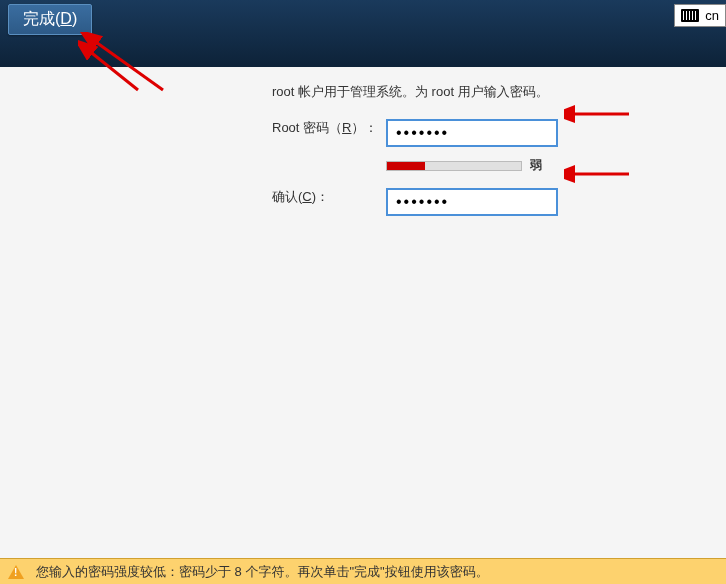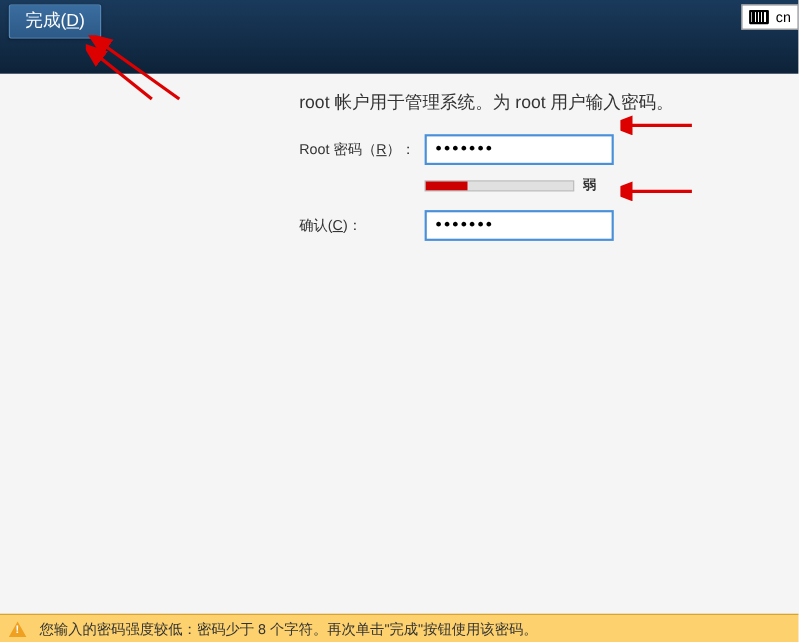--- a/index.html
+++ b/index.html
@@ -70,27 +70,27 @@
       content: '';
       position: absolute;
       inset: 2px;
       background: repeating-linear-gradient(to right, #fff 0 1px, #000 1px 3px),
                   repeating-linear-gradient(to bottom, transparent 0 2px, #000 2px 3px);
     }
     .content {
       padding: 16px 8px 0 272px;
     }
     .description {
-      font-size: 16px;
+      font-size: 13px;
       color: #333;
       margin-bottom: 18px;
     }
     .form-row {
       display: flex;
-      align-items: center;
+      align-items: flex-start;
       margin-bottom: 10px;
       position: relative;
     }
     .form-label {
       width: 114px;
       text-align: left;
       font-size: 13px;
       color: #333;
     }
     .form-label .underline { text-decoration: underline; }

